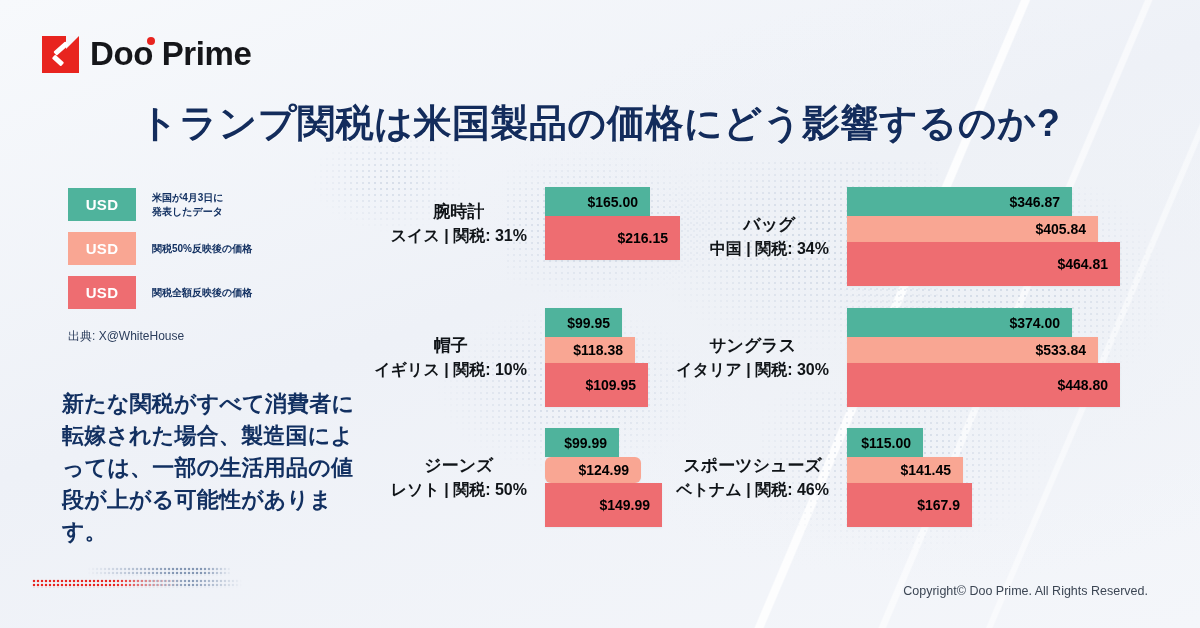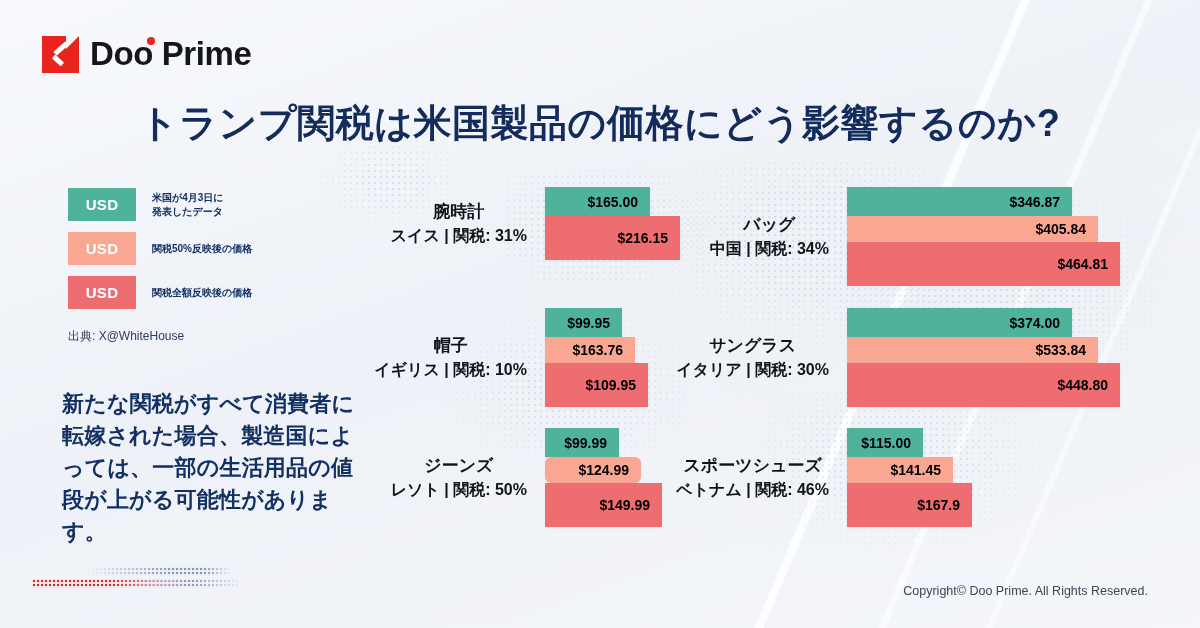--- a/index.html
+++ b/index.html
@@ -232,21 +232,21 @@
       </div>
     </div>
 
     <div class="group" style="left: 545px; top: 308px;">
       <div class="glabel">
         <div class="gname">帽子</div>
         <div class="gmeta">イギリス | 関税: 10%</div>
       </div>
       <div class="bars">
         <div class="bar s0" style="width: 77px;">$99.95</div>
-        <div class="bar s1" style="width: 90px;">$163.76</div>
+        <div class="bar s1" style="width: 90px;">$118.38</div>
         <div class="bar s2" style="width: 103px;">$109.95</div>
       </div>
     </div>
 
     <div class="group" style="left: 847px; top: 308px;">
       <div class="glabel">
         <div class="gname">サングラス</div>
         <div class="gmeta">イタリア | 関税: 30%</div>
       </div>
       <div class="bars">
@@ -268,21 +268,21 @@
       </div>
     </div>
 
     <div class="group" style="left: 847px; top: 428px;">
       <div class="glabel">
         <div class="gname">スポーツシューズ</div>
         <div class="gmeta">ベトナム | 関税: 46%</div>
       </div>
       <div class="bars">
         <div class="bar s0" style="width: 76px;">$115.00</div>
-        <div class="bar s1" style="width: 106px;">$141.45</div>
+        <div class="bar s1" style="width: 116px;">$141.45</div>
         <div class="bar s2" style="width: 125px;">$167.9</div>
       </div>
     </div>
 
   </div>
 
   <div class="deco">
     <div class="band red"></div>
     <div class="band gray1"></div>
     <div class="band gray2"></div>

